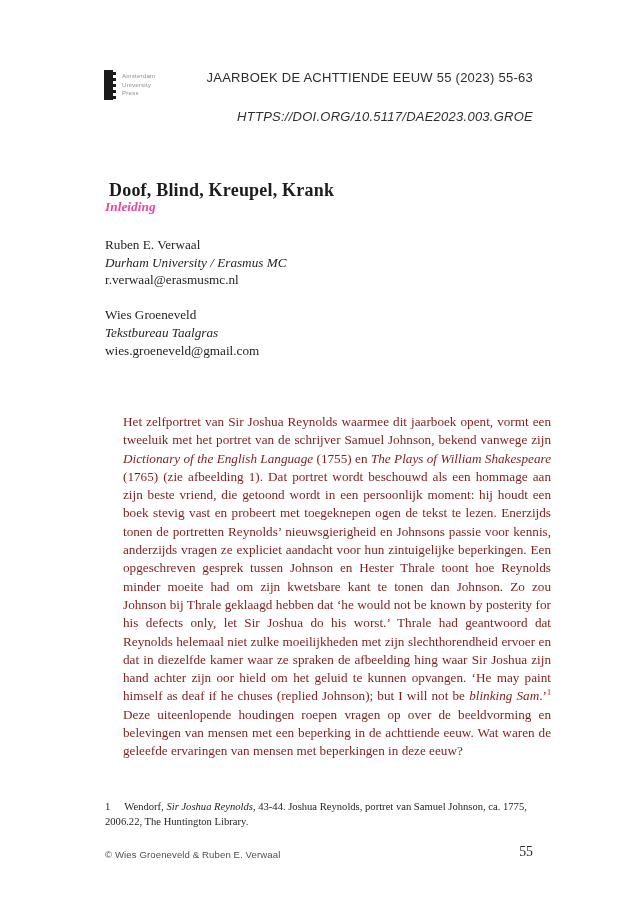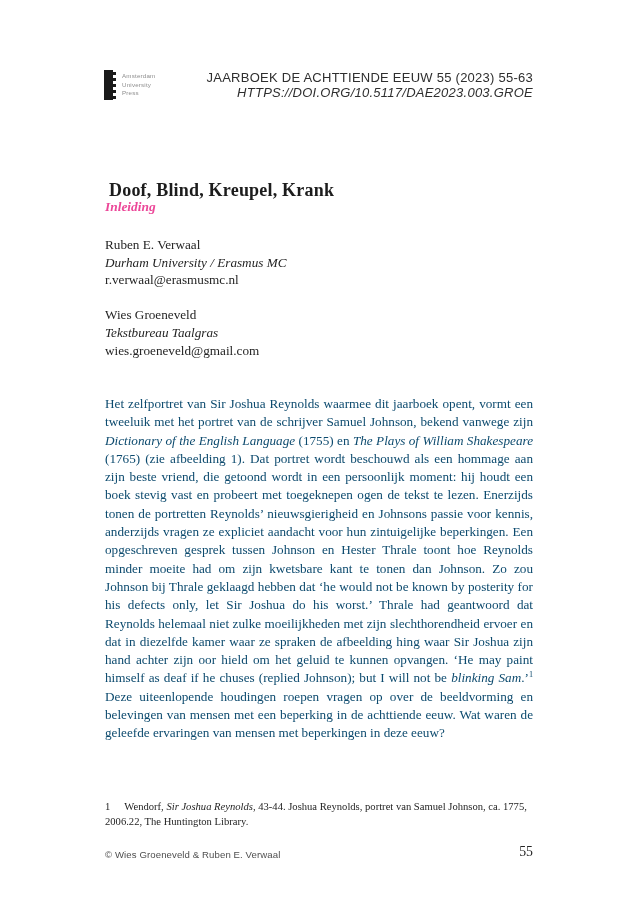--- a/index.html
+++ b/index.html
@@ -36,21 +36,21 @@
     position: absolute;
     right: 94px;
     top: 70px;
     text-align: right;
     font-family: "Liberation Sans", sans-serif;
     font-size: 13px;
     line-height: 15px;
     color: #2e2e2e;
     letter-spacing: 0.25px;
   }
-  .issue-info .doi { font-style: italic; }
+  .issue-info .doi { font-style: italic; margin-top: 24px; }
 
   
   .title {
     position: absolute;
     left: 105px;
     top: 176px;
     font-size: 18px;
     font-weight: 700;
     color: #1c1c1c;
     letter-spacing: 0.2px;
@@ -77,25 +77,25 @@
   }
   .author-block + .author-block { margin-top: 17px; }
   .author-affiliation { font-style: italic; }
 
   
   .body-text {
     position: absolute;
     left: 105px;
     top: 395px;
     width: 428px;
-    margin: 0;
+    margin: 18px;
     font-size: 13.2px;
     line-height: 18.3px;
     text-align: justify;
-    color: #0c4a6e;
+    color: #7f1d1d;
   }
   .it { font-style: italic; }
   .body-text sup, .fn sup {
     font-size: 0.62em;
     vertical-align: super;
     line-height: 0;
   }
 
   
   .fn {

